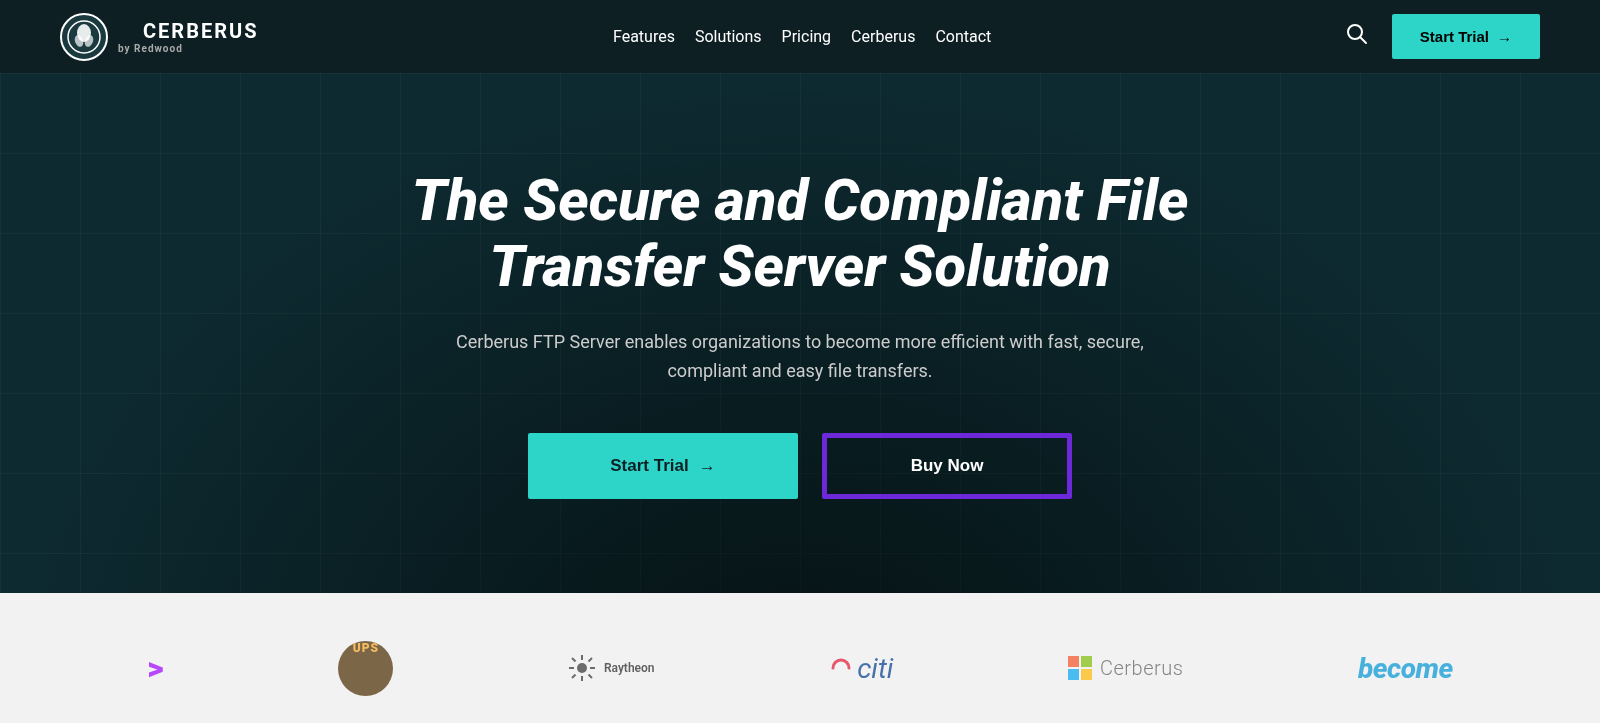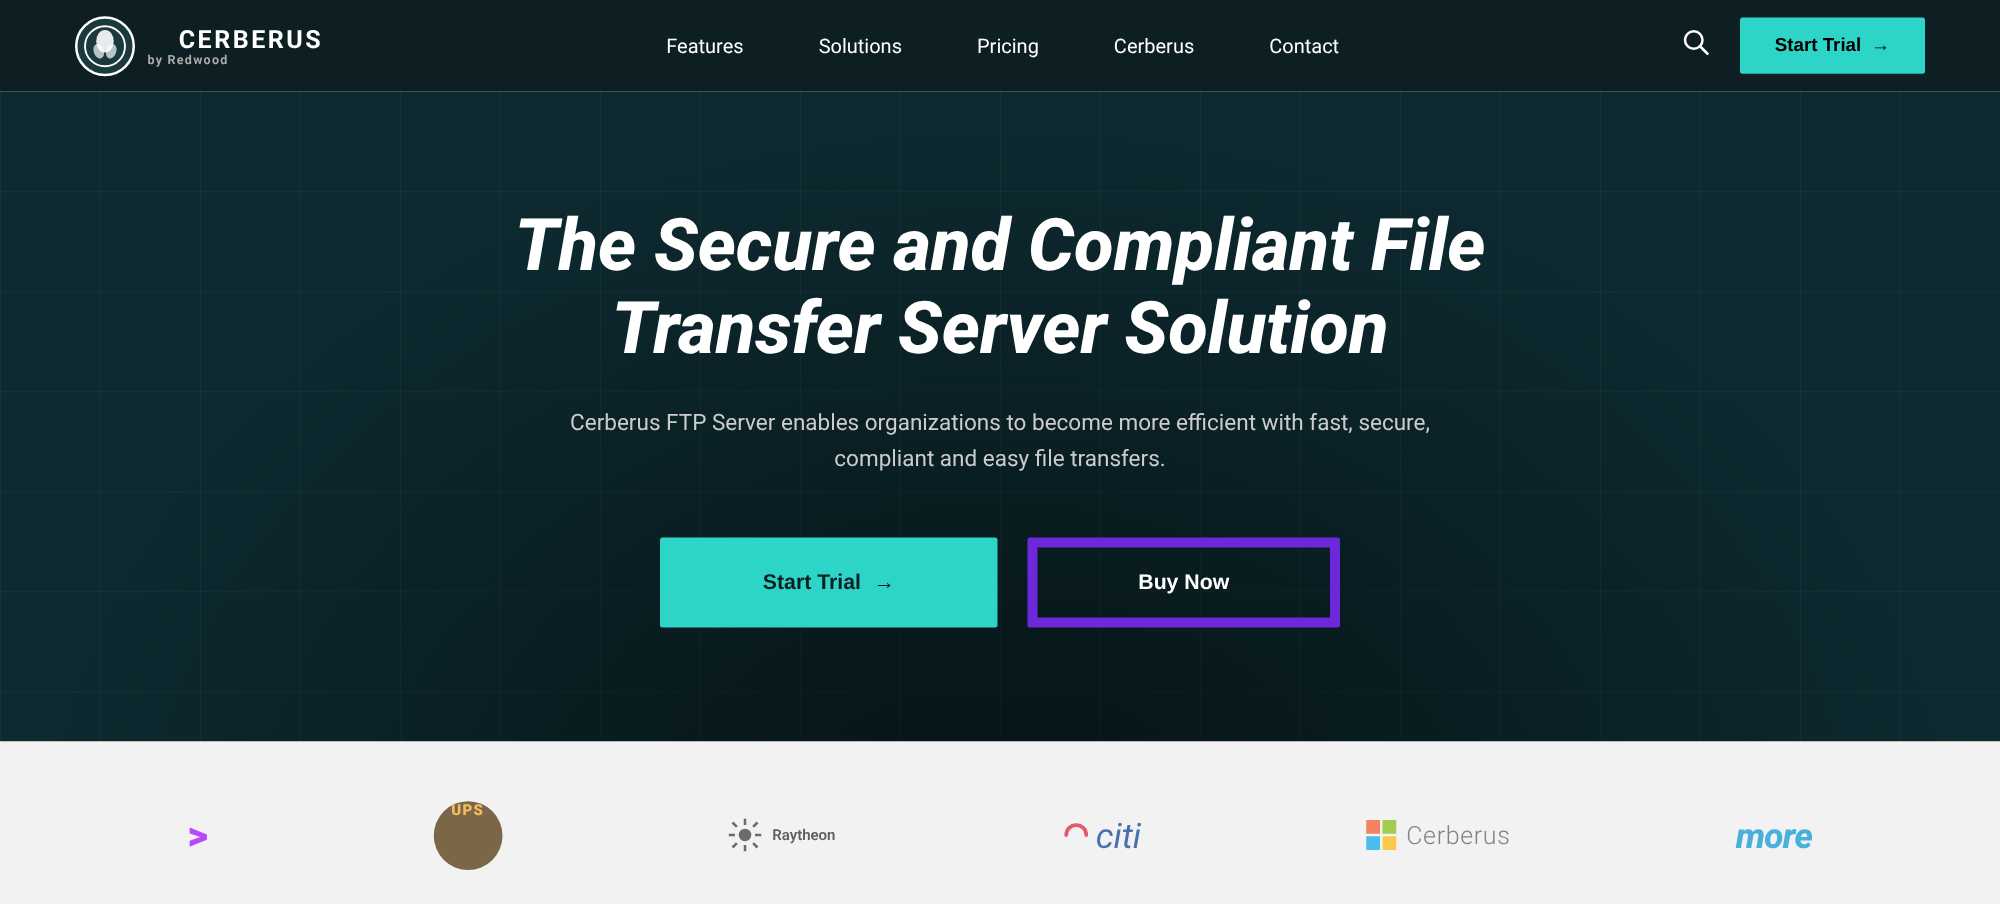--- a/index.html
+++ b/index.html
@@ -46,21 +46,21 @@
     }
     .logo-sub {
       color: #aaa;
       font-size: 10px;
       letter-spacing: 1px;
       font-weight: bold;
     }
     .nav-links {
       display: flex;
       align-items: center;
-      gap: 60px;
+      gap: 20px;
       list-style: none;
     }
     .nav-links a {
       color: #fff;
       text-decoration: none;
       font-size: 16px;
       font-weight: 400;
     }
     .nav-right {
       display: flex;
@@ -156,21 +156,21 @@
       display: flex;
       align-items: center;
       gap: 10px;
       border-radius: 2px;
       min-width: 270px;
       justify-content: center;
     }
     .btn-secondary {
       background: transparent;
       color: #fff;
-      border: 8px solid #6d28d9;
+      border: 5px solid #6d28d9;
       padding: 18px 60px;
       font-size: 17px;
       font-weight: 700;
       cursor: pointer;
       border-radius: 2px;
       min-width: 250px;
     }
 
     
     .logos-section {
@@ -354,17 +354,17 @@
       <div class="ms-grid">
         <div></div>
         <div></div>
         <div></div>
         <div></div>
       </div>
       <span class="ms-text">Cerberus</span>
     </div>
 
     <div class="logo-item">
-      <span class="chewy-text">more</span>
+      <span class="chewy-text">become</span>
     </div>
 
   </div>
 </section>
 
 </body></html>

